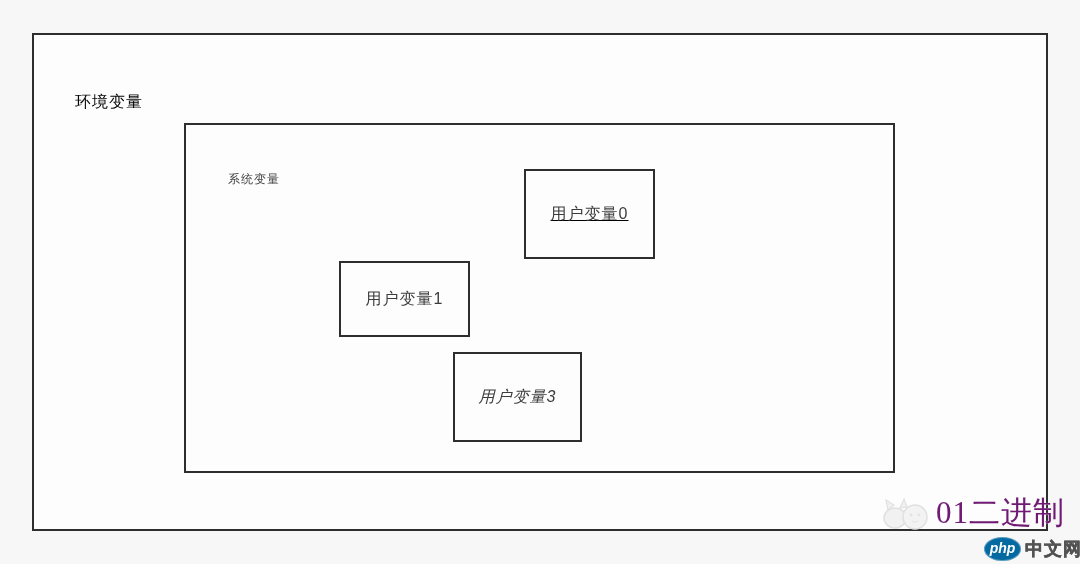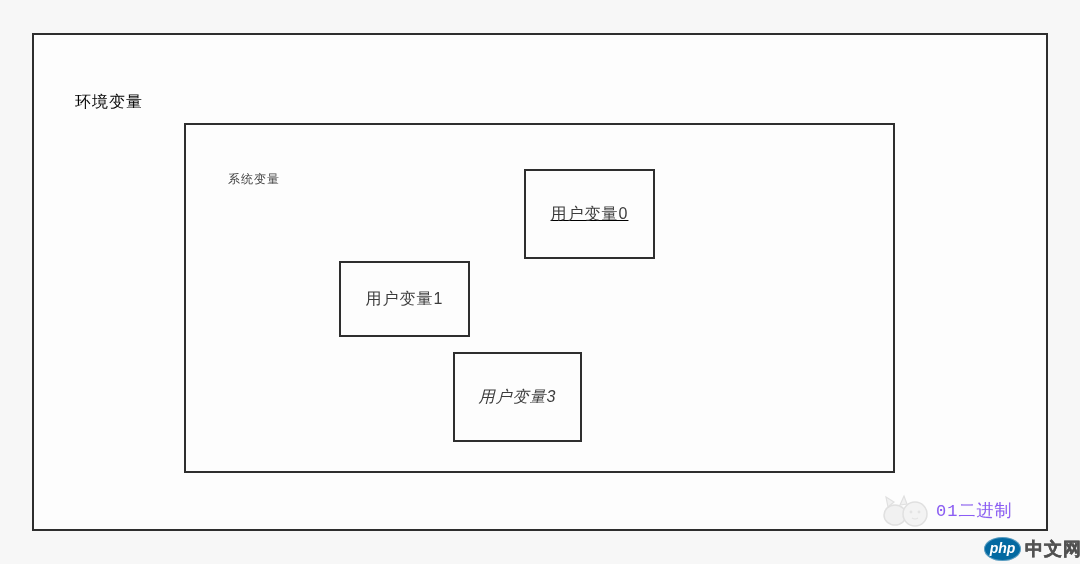--- a/index.html
+++ b/index.html
@@ -68,23 +68,23 @@
   
   .watermark {
     position: absolute;
     left: 882px; top: 492px;
     display: flex;
     align-items: center;
     gap: 4px;
     pointer-events: none;
   }
   .watermark-text {
-    font-family: Liberation Mono, monospace;
-    font-size: 17px;
-    color: #8b5cf6;
+    font-family: Liberation Serif, serif;
+    font-size: 31px;
+    color: #701a75;
     letter-spacing: 1px;
     white-space: nowrap;
     text-shadow: 0 0 1px #e6e6e6;
   }
   .cat-icon { width: 50px; height: 36px; }
   
   .site-logo {
     position: absolute;
     left: 984px; top: 537px;
     display: flex;

